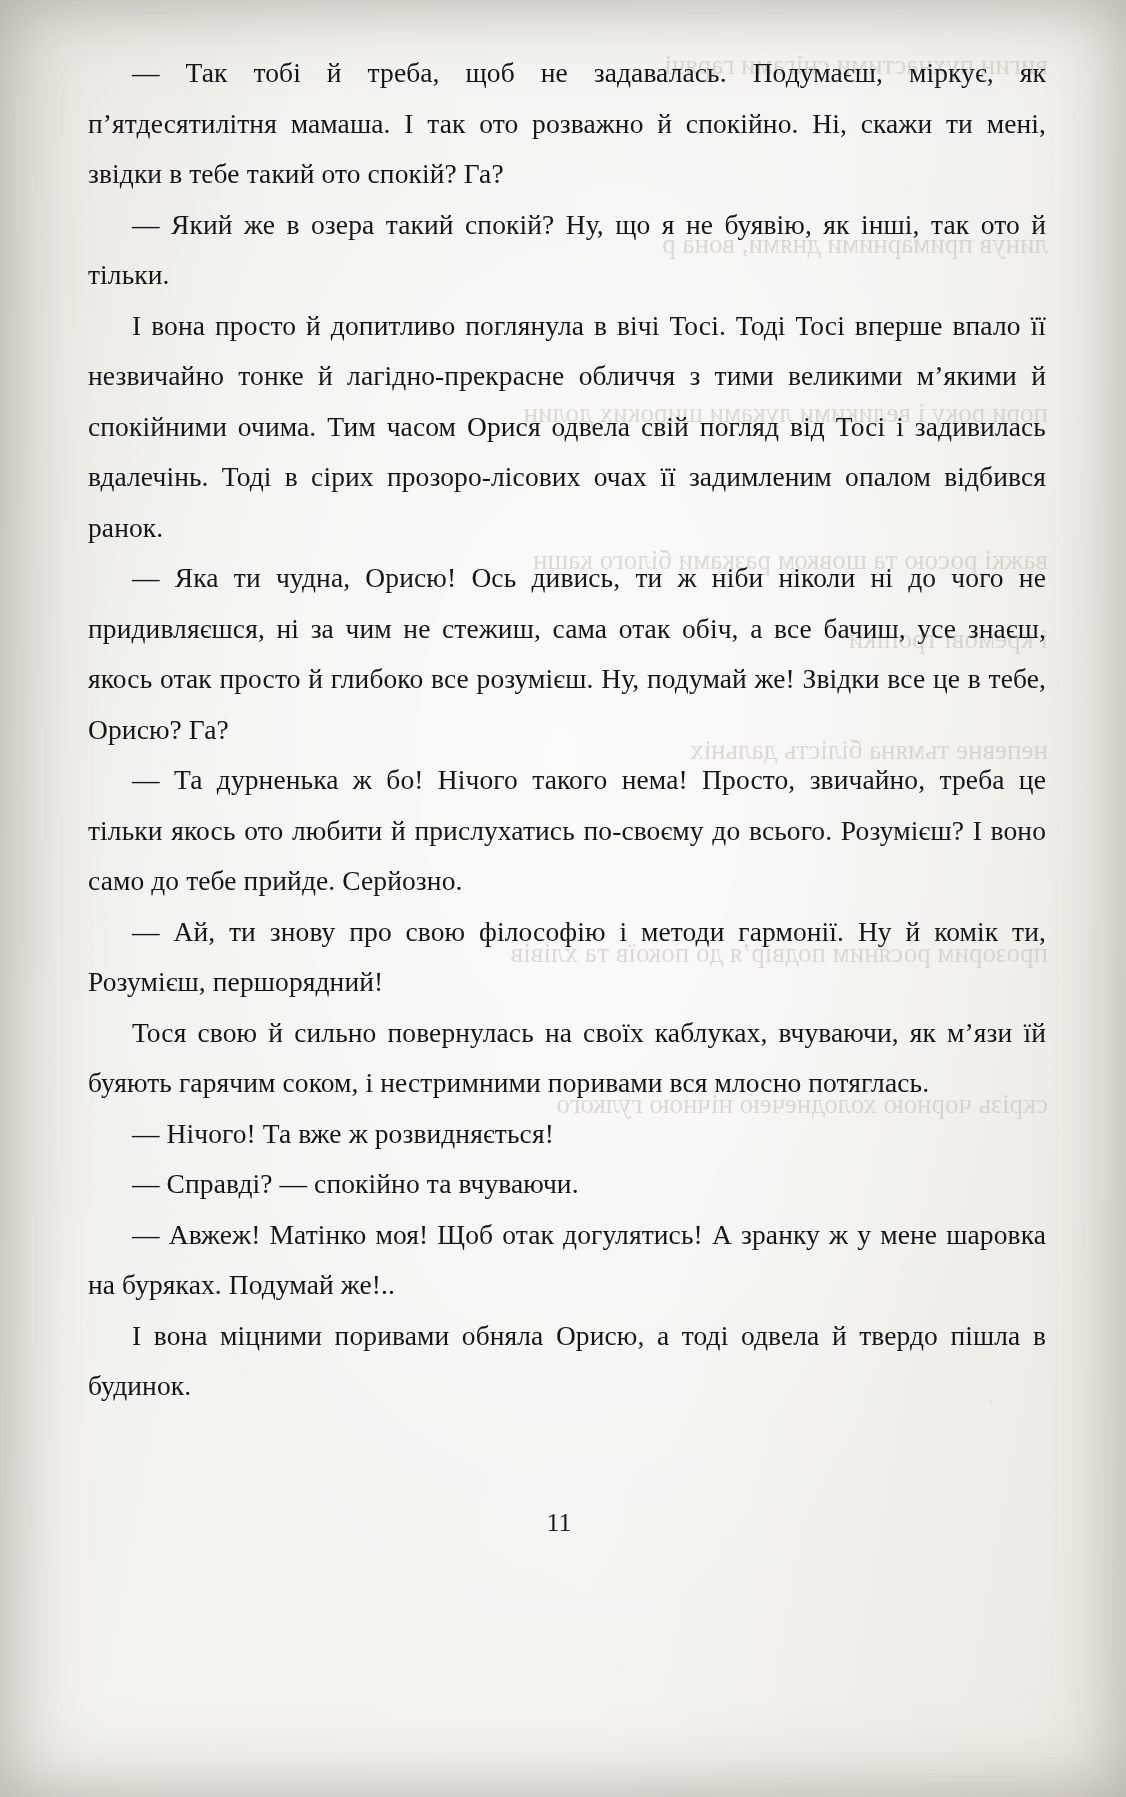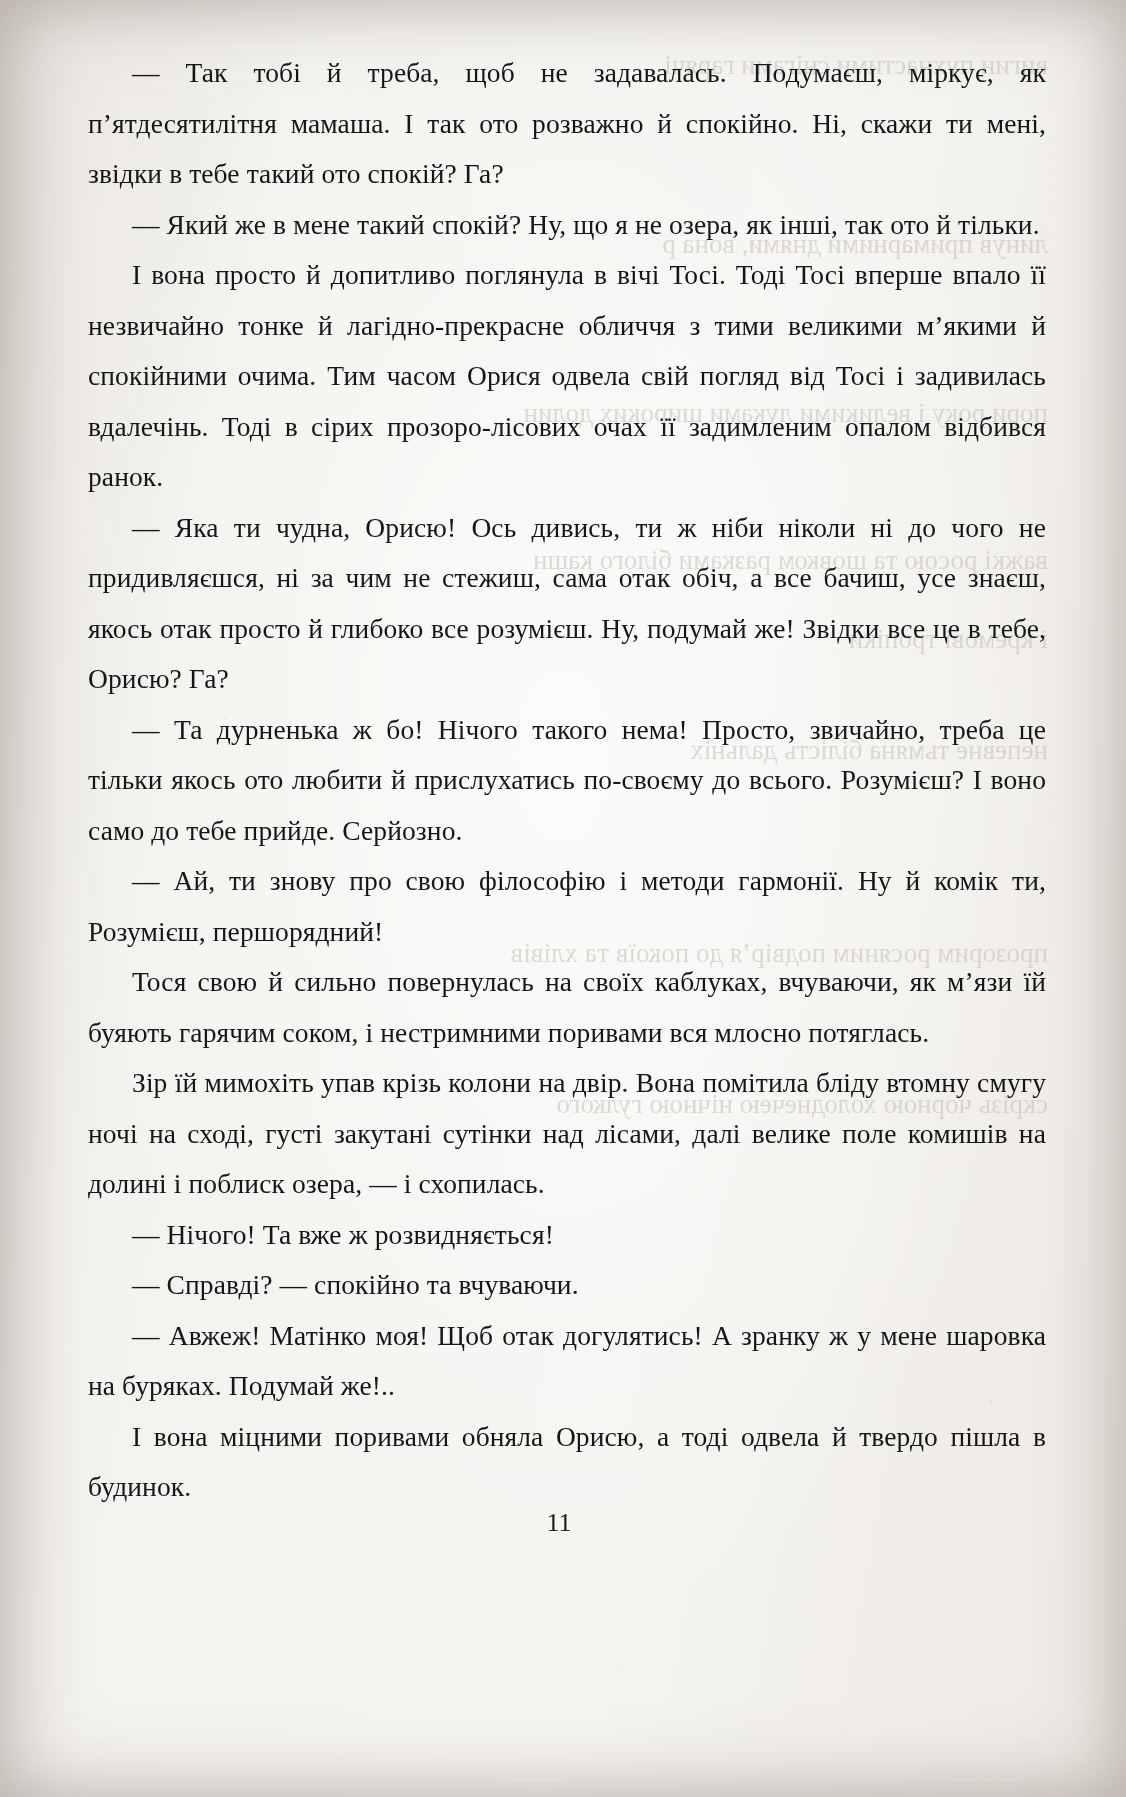--- a/index.html
+++ b/index.html
@@ -109,27 +109,26 @@
     <div style="margin-top:28px">і кремові тропіки</div>
     <div style="margin-top:60px">непевне тьмяна білість дальніх</div>
     <div style="margin-top:152px">прозорим росяним подвір’я до покоїв та хлівів</div>
     <div style="margin-top:100px">скрізь чорною холоднечею нічною гулкого</div>
   </div>
 
   <div class="speckles"></div>
 
   <div class="text-col">
     <p class="para">— Так тобі й треба, щоб не задавалась. Подумаєш, мір­кує, як п’ятдесятилітня мамаша. І так ото розважно й спо­кійно. Ні, скажи ти мені, звідки в тебе такий ото спокій? Га?</p>
-    <p class="para">— Який же в мене такий спокій? Ну, що я не озера, як інші, так ото й тільки.</p>
+    <p class="para">— Який же в озера такий спокій? Ну, що я не буявію, як інші, так ото й тільки.</p>
     <p class="para">І вона просто й допитливо поглянула в вічі Тосі. Тоді Тосі вперше впало її незвичайно тонке й лагідно-прекрасне обличчя з тими великими м’якими й спокійними очима. Тим часом Орися одвела свій погляд від Тосі і задивилась вдалечінь. Тоді в сірих прозоро-лісових очах її задимленим опалом відбився ранок.</p>
     <p class="para">— Яка ти чудна, Орисю! Ось дивись, ти ж ніби ніколи ні до чого не придивляєшся, ні за чим не стежиш, сама отак обіч, а все бачиш, усе знаєш, якось отак просто й глибоко все розумієш. Ну, подумай же! Звідки все це в тебе, Орисю? Га?</p>
     <p class="para">— Та дурненька ж бо! Нічого такого нема! Просто, зви­чайно, треба це тільки якось ото любити й прислухатись по-своєму до всього. Розумієш? І воно само до тебе прийде. Серйозно.</p>
     <p class="para">— Ай, ти знову про свою філософію і методи гармонії. Ну й комік ти, Розумієш, першорядний!</p>
     <p class="para">Тося свою й сильно повернулась на своїх каблуках, вчуваючи, як м’язи їй буяють гарячим соком, і нестримни­ми поривами вся млосно потяглась.</p>
-    <p class="para">Зір їй мимохіть упав крізь колони на двір. Вона поміти­ла бліду втомну смугу ночі на сході, густі закутані сутінки над лісами, далі велике поле комишів на долині і поблиск озера, — і схопилась.</p>
     <p class="para">— Нічого! Та вже ж розвидняється!</p>
     <p class="para">— Справді? — спокійно та вчуваючи.</p>
     <p class="para">— Авжеж! Матінко моя! Щоб отак догулятись! А зранку ж у мене шаровка на буряках. Подумай же!..</p>
     <p class="para">І вона міцними поривами обняла Орисю, а тоді одвела й твердо пішла в будинок.</p>
   </div>
 
   <div class="folio">11</div>
 
 </div>
 

